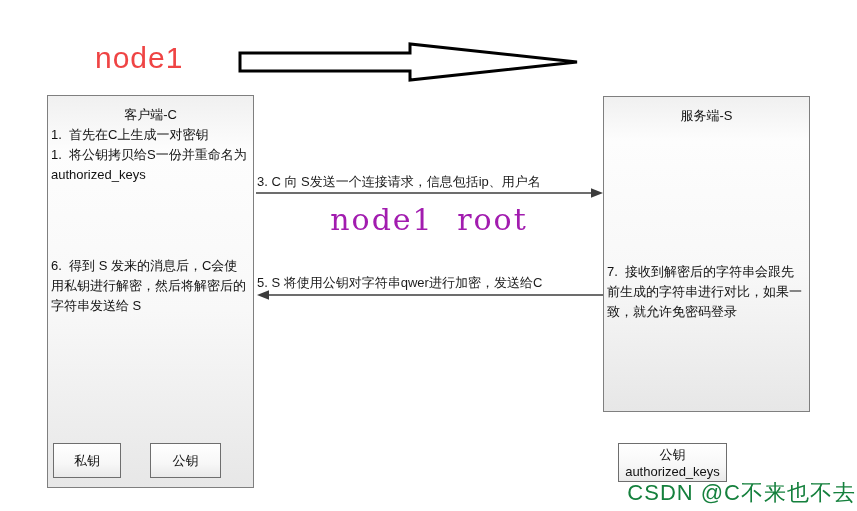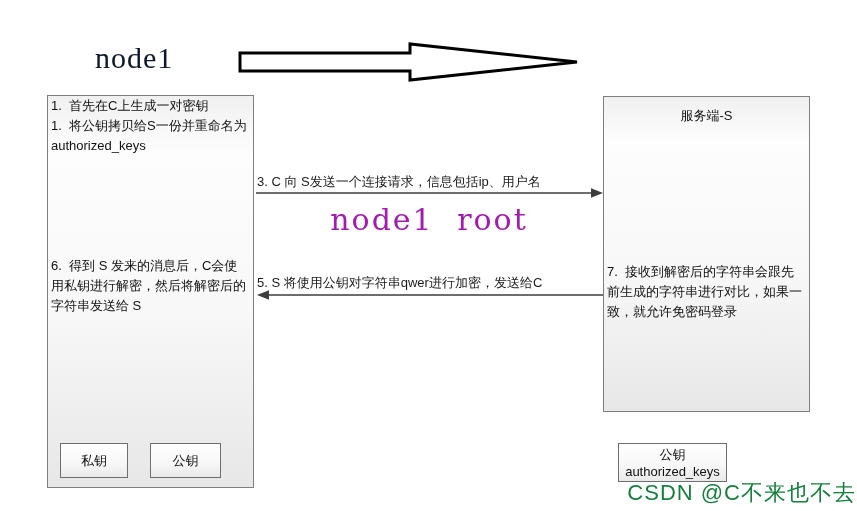--- a/index.html
+++ b/index.html
@@ -8,23 +8,23 @@
     width:857px;height:511px;
     background:#ffffff;
     overflow:hidden;
     font-family:"Liberation Sans","DejaVu Sans",sans-serif;
     color:#111111;
   }
   .overlay{position:absolute;left:0;top:0;pointer-events:none;}
 
   .big-label{
     position:absolute;
-    font-family:Liberation Serif, serif;
+    font-family:Liberation Sans, sans-serif;
     font-size:30px;
-    color:#0f172a;
+    color:#ef4444;
     letter-spacing:1px;
     white-space:nowrap;
   }
   .node1{left:95px;top:41px;}
   .node2{left:659px;top:48px;}
 
   .center-label{
     position:absolute;left:255px;top:202px;width:348px;
     text-align:center;
     font-family:"DejaVu Serif","Liberation Serif",serif;
@@ -59,21 +59,21 @@
   .para7{top:165px;}
 
   .keybox{
     position:absolute;
     box-sizing:border-box;
     border:1px solid #6e6e6e;
     background:linear-gradient(180deg,#ffffff 0%,#f7f7f7 60%,#e9e9e9 100%);
     display:flex;align-items:center;justify-content:center;
     text-align:center;font-size:13px;line-height:17px;
   }
-  .private-key{left:12px;top:347px;width:68px;height:35px;}
+  .private-key{left:5px;top:347px;width:68px;height:35px;}
   .public-key{left:102px;top:347px;width:71px;height:35px;}
   .authkeys{left:14px;top:346px;width:109px;height:39px;flex-direction:column;}
 
   .watermark{
     position:absolute;right:1px;top:482px;
     font-size:22px;line-height:22px;
     color:#15803d;letter-spacing:1px;
     white-space:nowrap;
   }
 </style>
@@ -93,20 +93,21 @@
     <polygon points="257,295 269,290.2 269,299.8" fill="#3c3c3c"></polygon>
   </svg>
 
   <div class="big-label node1">node1</div>
 
   <div class="flow-label label3">3. C 向  S发送一个连接请求，信息包括ip、用户名</div>
   <div class="center-label">node1 root</div>
   <div class="flow-label label5">5. S 将使用公钥对字符串qwer进行加密，发送给C</div>
 
   <div class="box client">
+    <div class="box-title">客户端-C</div>
     <div class="para">1.  首先在C上生成一对密钥</div>
     <div class="para">1.  将公钥拷贝给S一份并重命名为authorized_keys</div>
     <div class="para-lower para6">6.  得到 S 发来的消息后，C会使用私钥进行解密，然后将解密后的字符串发送给 S</div>
     <div class="keybox private-key">
       <span>私钥</span>
     </div>
     <div class="keybox public-key">
       <span>公钥</span>
     </div>
   </div>

